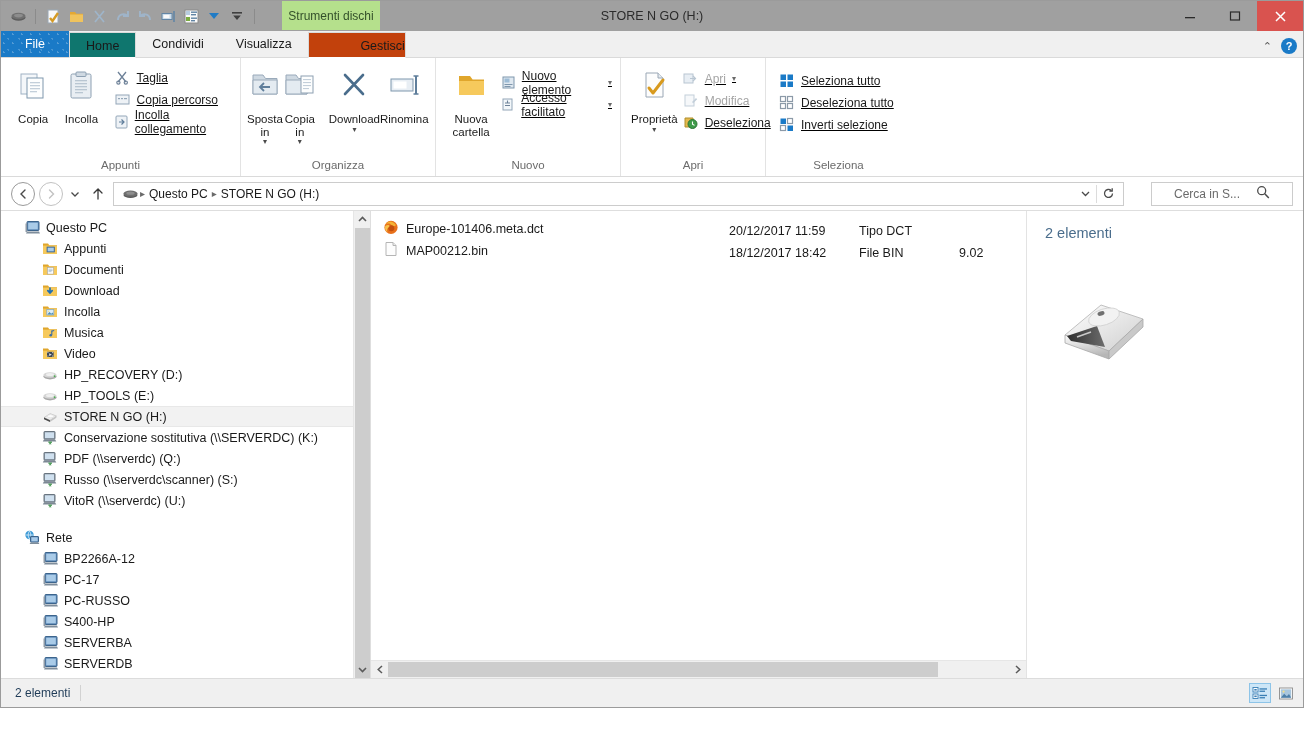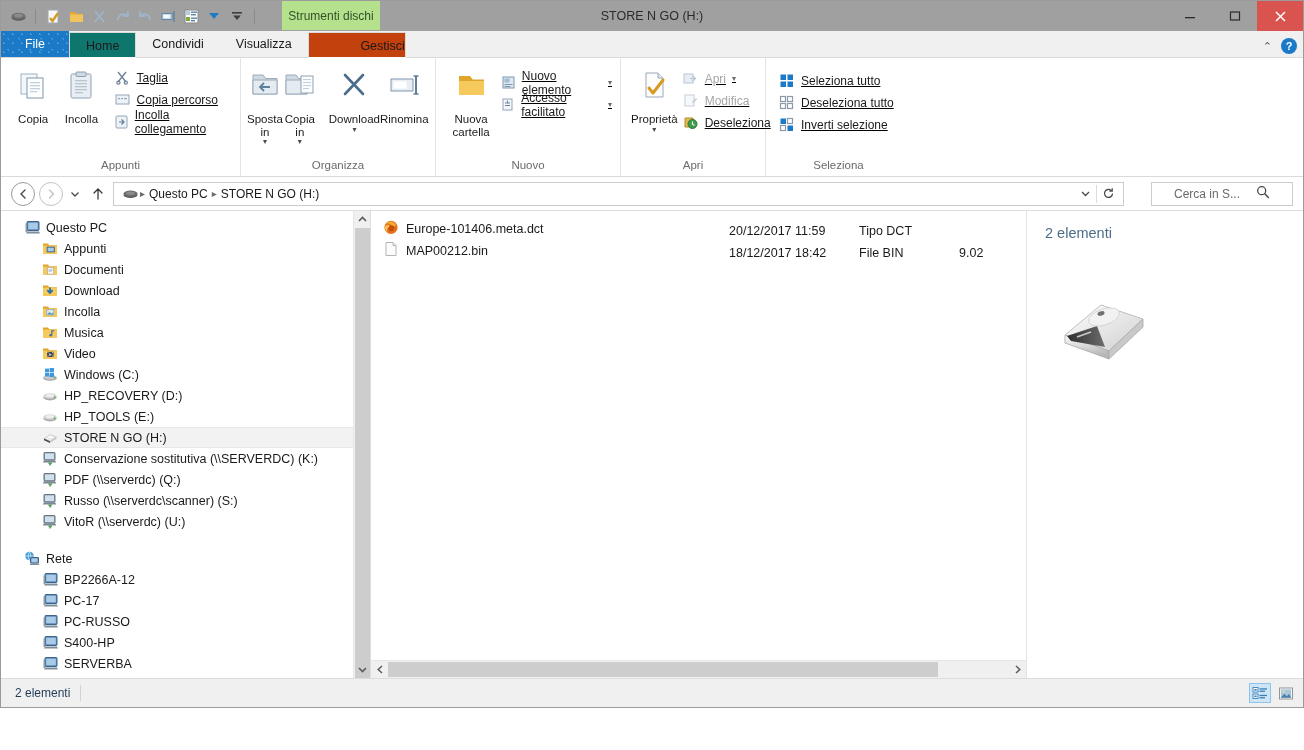--- a/index.html
+++ b/index.html
@@ -916,37 +916,20 @@
                 <g fill="#f2f2f2">
                   <rect x="5.4" y="6.2" width="1" height="0.9"></rect>
                   <rect x="5.4" y="9.6" width="1" height="0.9"></rect>
                   <rect x="10.2" y="6.2" width="1" height="0.9"></rect>
                   <rect x="10.2" y="9.6" width="1" height="0.9"></rect>
                 </g>
                 <path d="M7.2 7.3l2.6 1.4-2.6 1.4z" fill="#e8e8e8"></path>
               </svg>
             </span>
             <span>Video</span>
-          </div>
-          <div class="navitem lvl1">
-            <span class="ico">
-              <svg width="16" height="15" viewBox="0 0 16 15">
-                <ellipse cx="8" cy="11.2" rx="6.6" ry="2.5" fill="#9e9e9e"></ellipse>
-                <ellipse cx="8" cy="10.2" rx="6.6" ry="2.5" fill="#c8c8c8"></ellipse>
-                <rect x="2.5" y="1" width="9" height="8" fill="none"></rect>
-                <g fill="#3d9ae0">
-                  <rect x="3" y="1.6" width="4" height="3.6"></rect>
-                  <rect x="7.6" y="1" width="4.4" height="4.2"></rect>
-                  <rect x="3" y="5.8" width="4" height="3.6"></rect>
-                  <rect x="7.6" y="5.8" width="4.4" height="4.2"></rect>
-                </g>
-                <circle cx="12.8" cy="10.6" r="0.9" fill="#4caf50"></circle>
-              </svg>
-            </span>
-            <span>Windows  (C:)</span>
           </div>
           <div class="navitem lvl1">
             <span class="ico">
               <svg width="16" height="15" viewBox="0 0 16 15">
                 <ellipse cx="8" cy="9.6" rx="6.6" ry="2.8" fill="#a8a8a8"></ellipse>
                 <ellipse cx="8" cy="8" rx="6.6" ry="2.8" fill="#d5d5d5"></ellipse>
                 <ellipse cx="8" cy="7.6" rx="4" ry="1.5" fill="#efefef"></ellipse>
                 <circle cx="12.6" cy="9.2" r="0.9" fill="#4caf50"></circle>
               </svg>
             </span>

